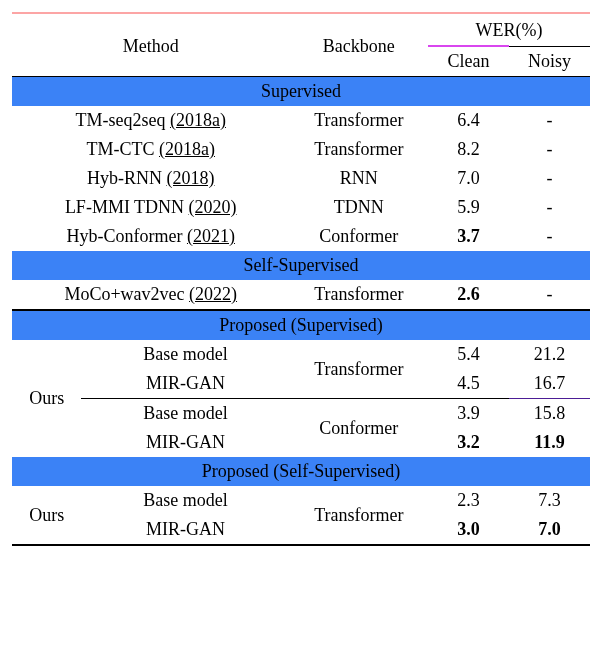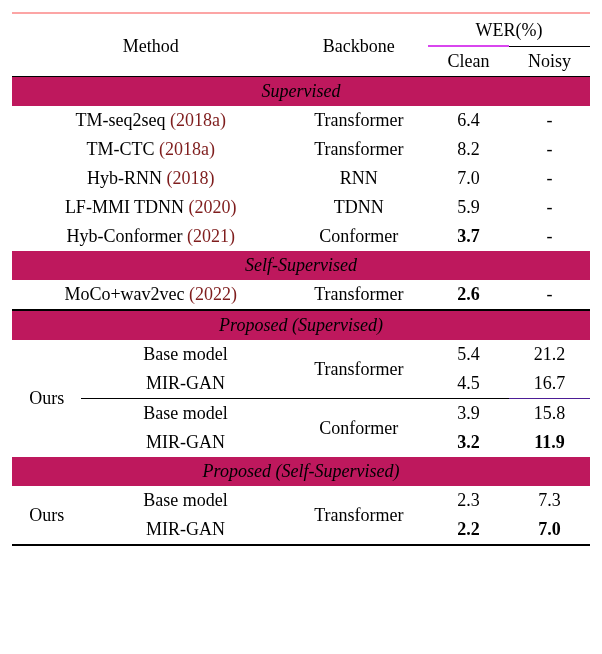--- a/index.html
+++ b/index.html
@@ -29,26 +29,26 @@
     .bottom-rule {
       border-bottom: 2px solid #000;
     }
     .mid-rule {
       border-top: 1px solid #000;
     }
     .thick-rule {
       border-top: 2px solid #000;
     }
     .section-header {
-      background: #be185d;
-      font-style: italic;
+      background: #3b82f6;
       padding-left: 48px;
     }
     .cite {
-      color: #7f1d1d;
+      color: #000000;
+      text-decoration: underline;
     }
     .bold {
       font-weight: bold;
     }
     .left {
       text-align: center;
     }
     .backbone-col {
       width: 120px;
     }
@@ -173,17 +173,17 @@
 
   <tr>
     <td rowspan="2">Ours</td>
     <td class="left">Base model</td>
     <td rowspan="2">Transformer</td>
     <td>2.3</td>
     <td>7.3</td>
   </tr>
   <tr class="bottom-rule">
     <td class="left">MIR-GAN</td>
-    <td class="bold">2.2</td>
+    <td class="bold">3.0</td>
     <td class="bold">7.0</td>
   </tr>
 </tbody>
   </table>
 
 </body></html>

